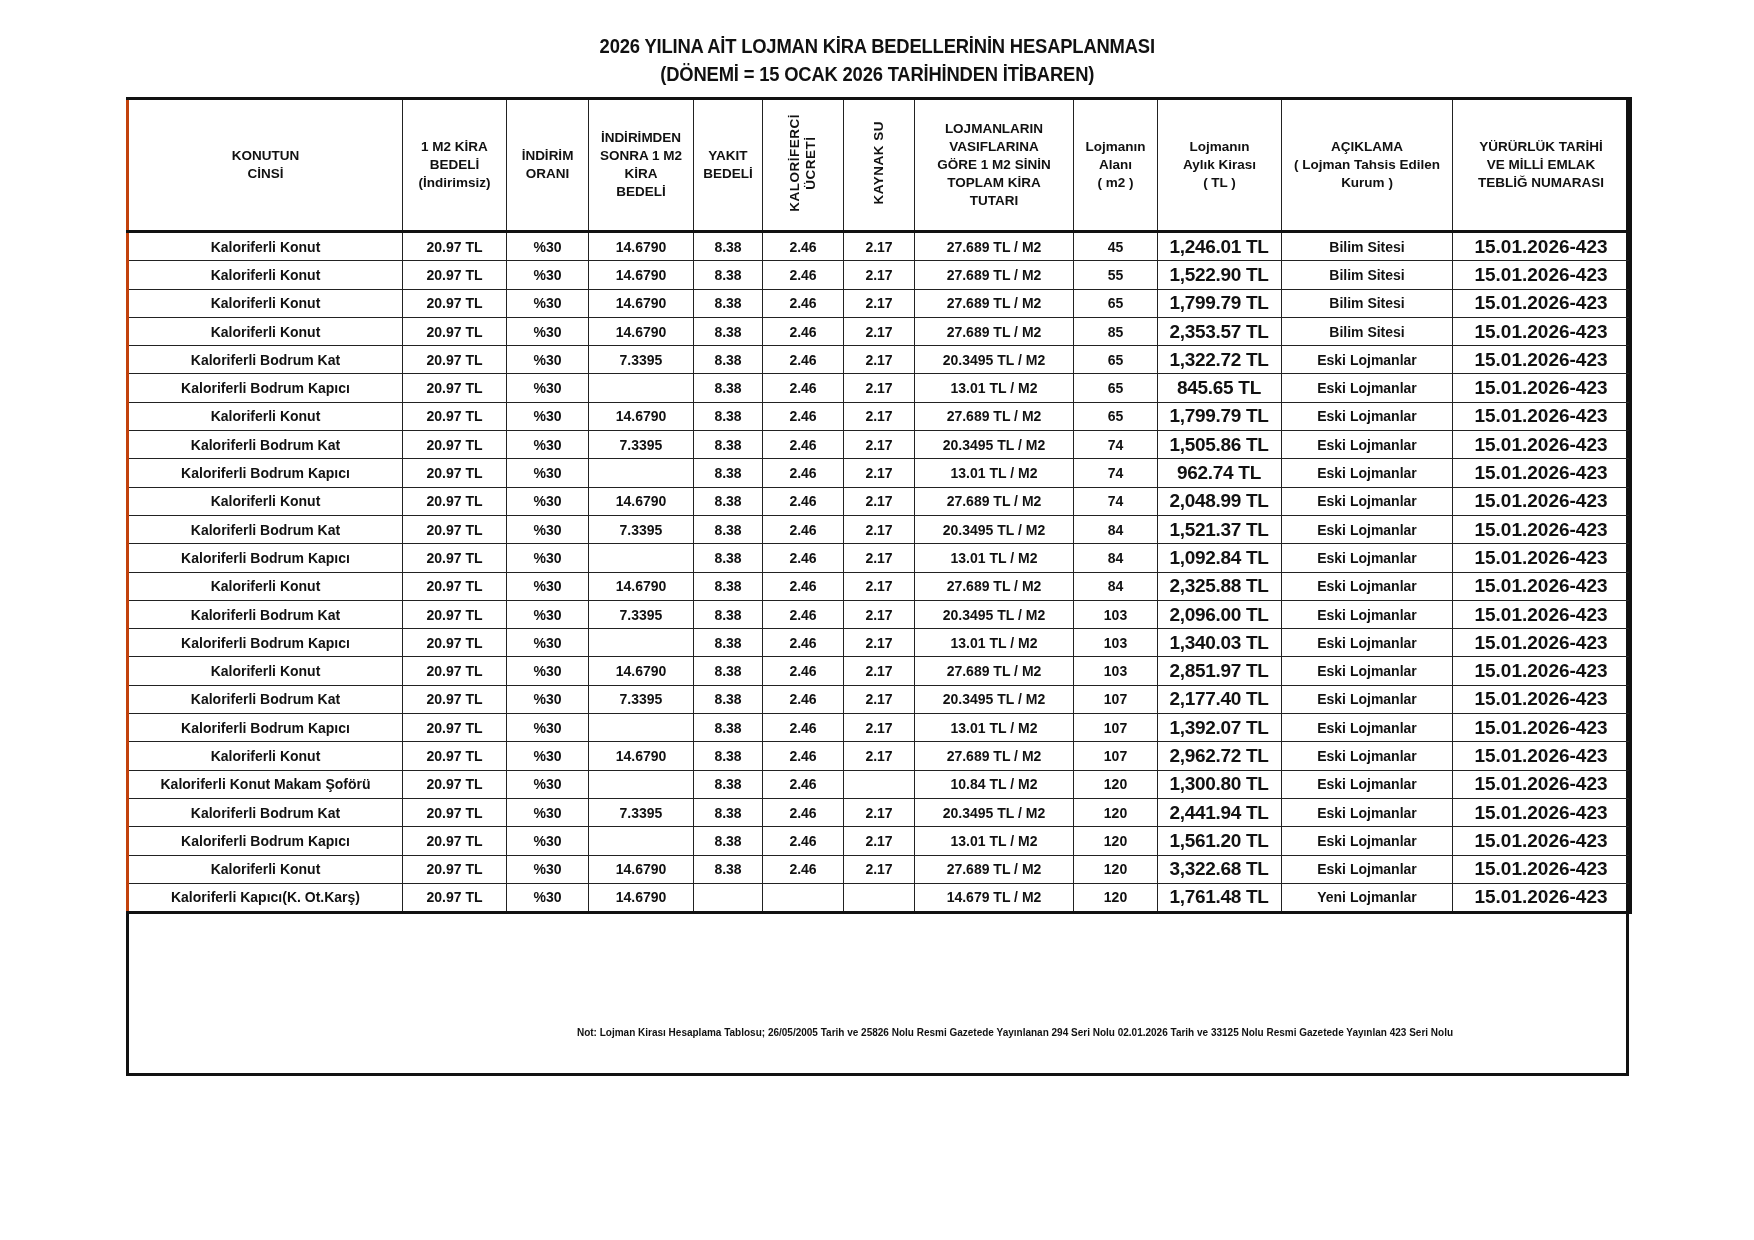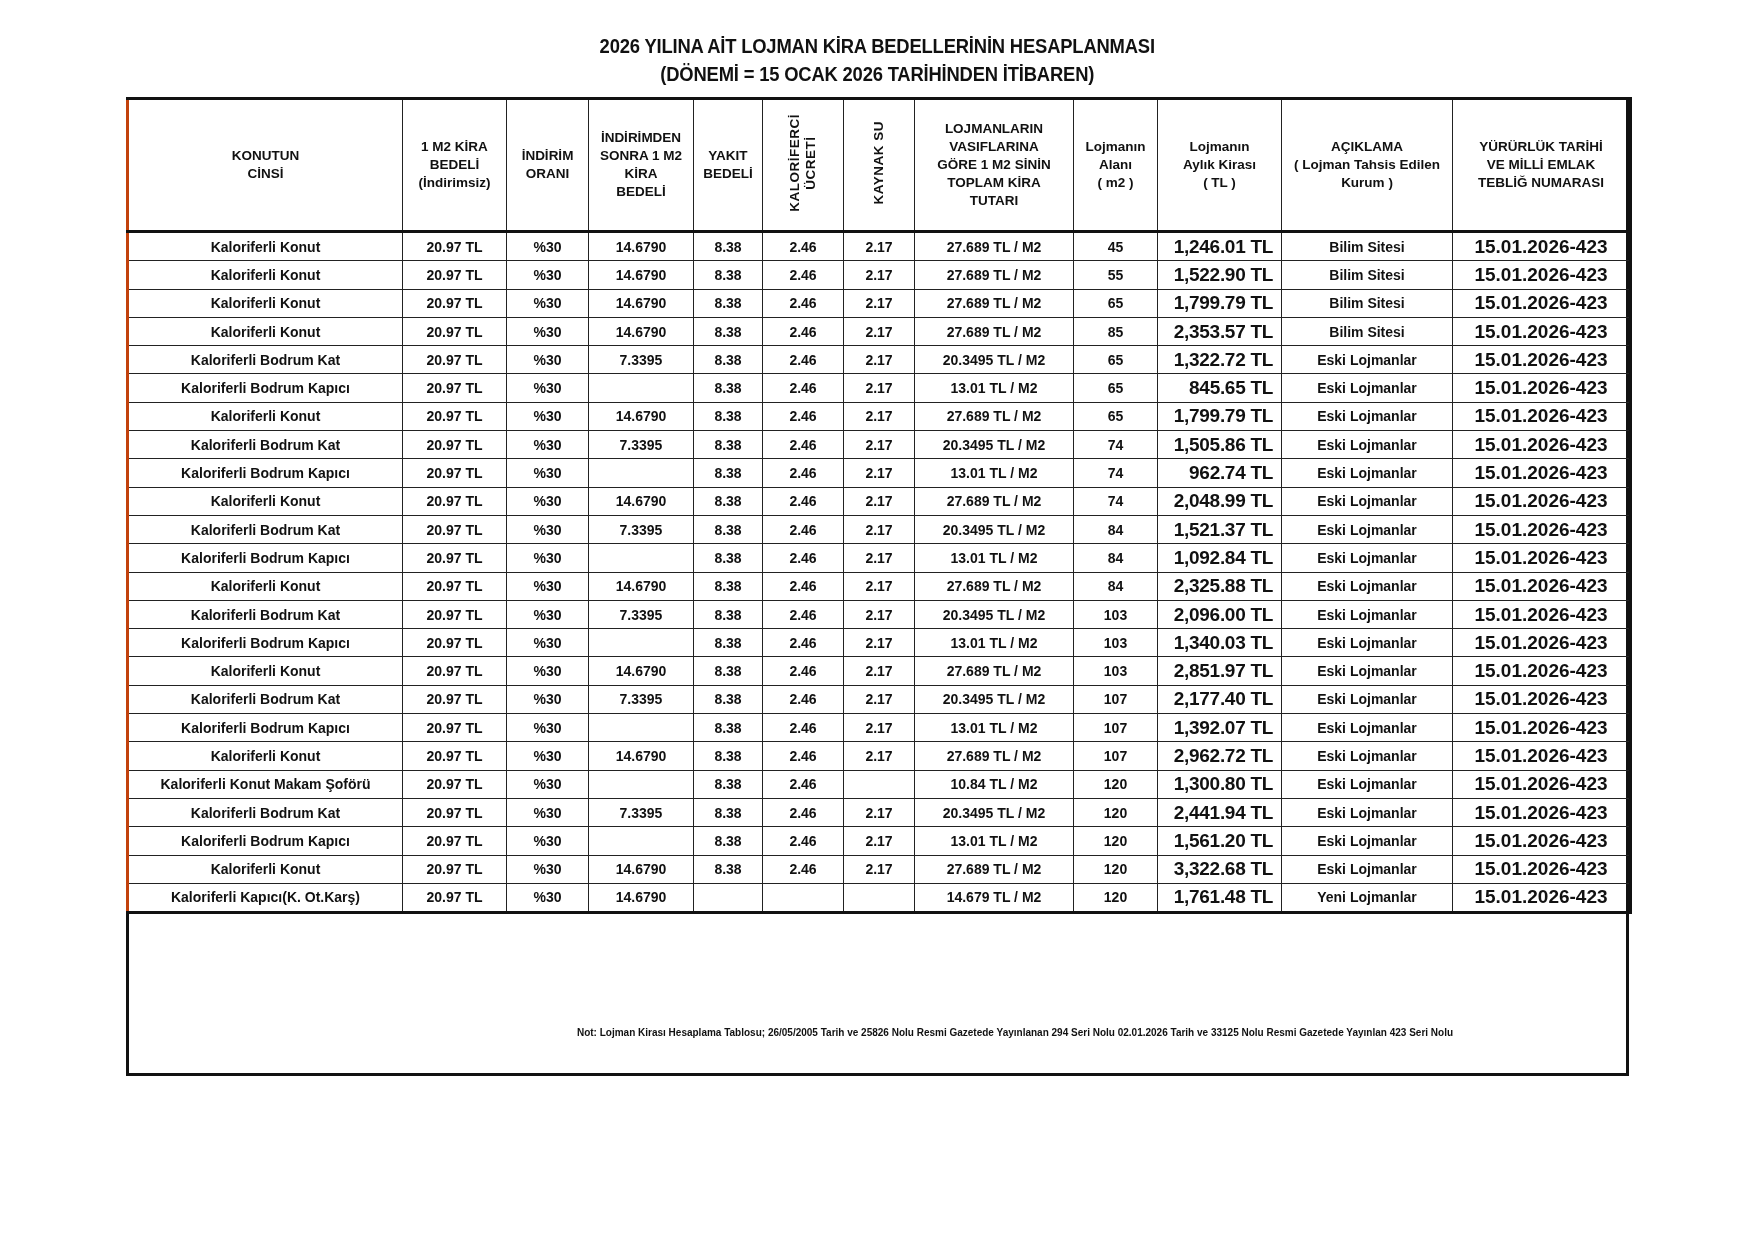--- a/index.html
+++ b/index.html
@@ -30,21 +30,21 @@
     thead th {
       height: 130px; font-size: 13.5px; line-height: 18px; white-space: normal;
       font-family: "Liberation Sans", sans-serif;
     }
     thead tr th { border-top: 3px solid #111; border-bottom: 3px solid #111; }
     .vert {
       display: inline-block; writing-mode: vertical-rl; transform: rotate(180deg);
       font-size: 13.5px; line-height: 16px; letter-spacing: 0.5px; text-align: center;
     }
     tbody td { height: 27.3px; font-size: 14px; }
-    tbody td.rent { font-size: 19px; text-align: right; padding-right: 8px; letter-spacing: -0.3px; }
+    tbody td.rent { font-size: 19px; padding-right: 1px; letter-spacing: -0.3px; }
     tbody td.name { font-size: 14px; }
     tbody td.date { font-size: 19px; border-right: 3px solid #111; }
     td.first, th.first { border-left: 3px solid #c2410c; }
     th.last { border-right: 3px solid #111; }
     tbody tr:last-child td { border-bottom: 3px solid #111; }
     .note {
       position: absolute; left: 126px; top: 990px; width: 1738px; height: 86px;
       box-sizing: border-box; display: flex; flex-direction: column;
       justify-content: center; align-items: center; padding: 0 8px;
       font-weight: bold; font-size: 10px; line-height: 26px; text-align: center;

